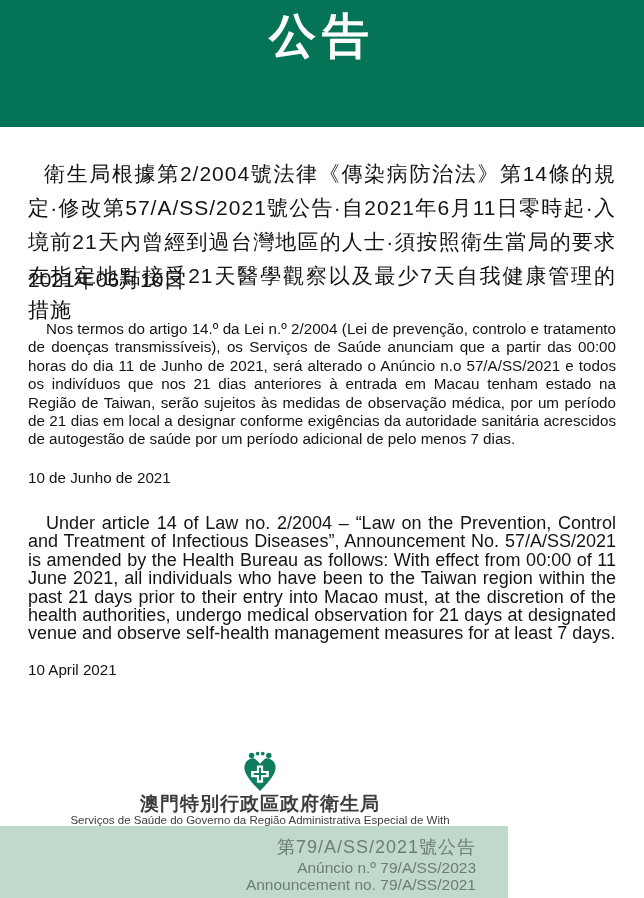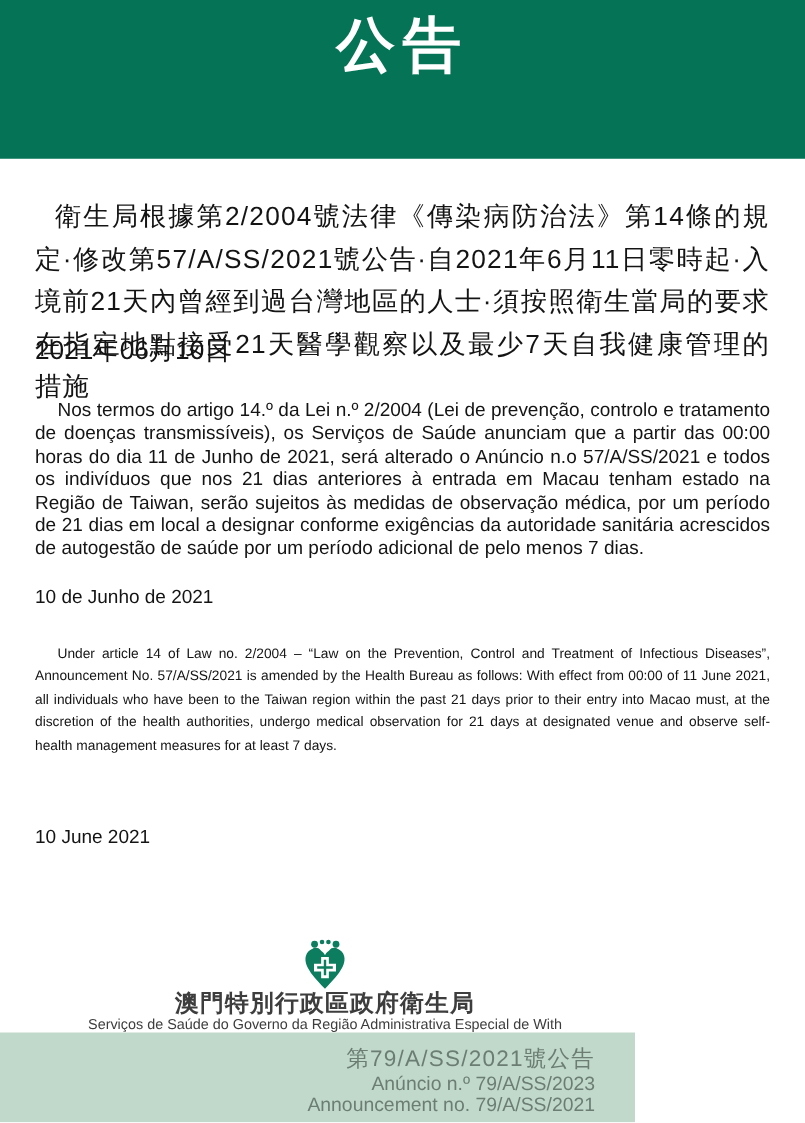--- a/index.html
+++ b/index.html
@@ -14,21 +14,21 @@
   }
   .banner .t-zh{font-size:47px;font-weight:bold;line-height:54px;padding-top:9px;letter-spacing:6px;}
   .banner .t-pt{font-size:27px;font-weight:bold;line-height:30px;}
   .banner .t-en{font-size:27px;font-weight:bold;line-height:30px;}
   
   .blk{position:absolute;left:28px;width:588px;}
   .zh-para{top:157px;font-size:21px;line-height:34px;text-align:justify;text-justify:inter-character;text-indent:16px;letter-spacing:1px;}
   .zh-date{top:266px;font-size:21px;}
   .pt-para{top:320px;font-size:15.2px;line-height:18.4px;text-align:justify;text-indent:18px;}
   .pt-date{top:469px;font-size:15.2px;}
-  .en-para{top:514px;font-size:11px;line-height:18.4px;text-align:justify;text-indent:18px;}
+  .en-para{top:514px;font-size:18px;line-height:18.4px;text-align:justify;text-indent:18px;}
   .en-date{top:661px;font-size:15.2px;}
   
   .org{position:absolute;top:751px;left:0;width:520px;text-align:center;}
   .org .logo{display:block;margin:0 auto;width:46px;height:44px;}
   .org .name-zh{font-size:19px;font-weight:bold;color:#3d3d3d;line-height:20px;margin-top:-1px;letter-spacing:1px;}
   .org .name-pt{font-size:11.5px;color:#3d3d3d;line-height:13px;}
   
   .refband{
     position:absolute;top:826px;left:0;width:508px;height:72px;
     background:#c1d9ca;color:#6c7e74;text-align:right;box-sizing:border-box;
@@ -47,21 +47,21 @@
     <div class="t-zh">公告</div>
   </div>
 
   <div class="blk zh-para">衛生局根據第2/2004號法律《傳染病防治法》第14條的規定·修改第57/A/SS/2021號公告·自2021年6月11日零時起·入境前21天內曾經到過台灣地區的人士·須按照衛生當局的要求在指定地點接受21天醫學觀察以及最少7天自我健康管理的措施</div>
   <div class="blk zh-date">2021年06月10日</div>
 
   <div class="blk pt-para">Nos termos do artigo 14.º da Lei n.º 2/2004 (Lei de prevenção, controlo e tratamento de doenças transmissíveis), os Serviços de Saúde anunciam que a partir das 00:00 horas do dia 11 de Junho de 2021, será alterado o Anúncio n.o 57/A/SS/2021 e todos os indivíduos que nos 21 dias anteriores à entrada em Macau tenham estado na Região de Taiwan, serão sujeitos às medidas de observação médica, por um período de 21 dias em local a designar conforme exigências da autoridade sanitária acrescidos de autogestão de saúde por um período adicional de pelo menos 7 dias.</div>
   <div class="blk pt-date">10 de Junho de 2021</div>
 
   <div class="blk en-para">Under article 14 of Law no. 2/2004 – “Law on the Prevention, Control and Treatment of Infectious Diseases”, Announcement No. 57/A/SS/2021 is amended by the Health Bureau as follows: With effect from 00:00 of 11 June 2021, all individuals who have been to the Taiwan region within the past 21 days prior to their entry into Macao must, at the discretion of the health authorities, undergo medical observation for 21 days at designated venue and observe self-health management measures for at least 7 days.</div>
-  <div class="blk en-date">10 June 2021</div>
+  <div class="blk en-date">10 April 2021</div>
 
   <div class="org">
     <svg class="logo" viewBox="0 0 50 50" aria-hidden="true">
       <g fill="#0c7d5e">
         <circle cx="15.5" cy="5" r="3.1"></circle>
         <circle cx="22.3" cy="2.9" r="2.1"></circle>
         <circle cx="28.1" cy="2.9" r="2.1"></circle>
         <circle cx="35" cy="5" r="3.1"></circle>
         <path d="M11 13 C12 8 18.5 6.5 21 10.5 L19.5 17 L12.5 17 Z"></path>
         <path d="M39 13 C38 8 31.5 6.5 29 10.5 L30.5 17 L37.5 17 Z"></path>

